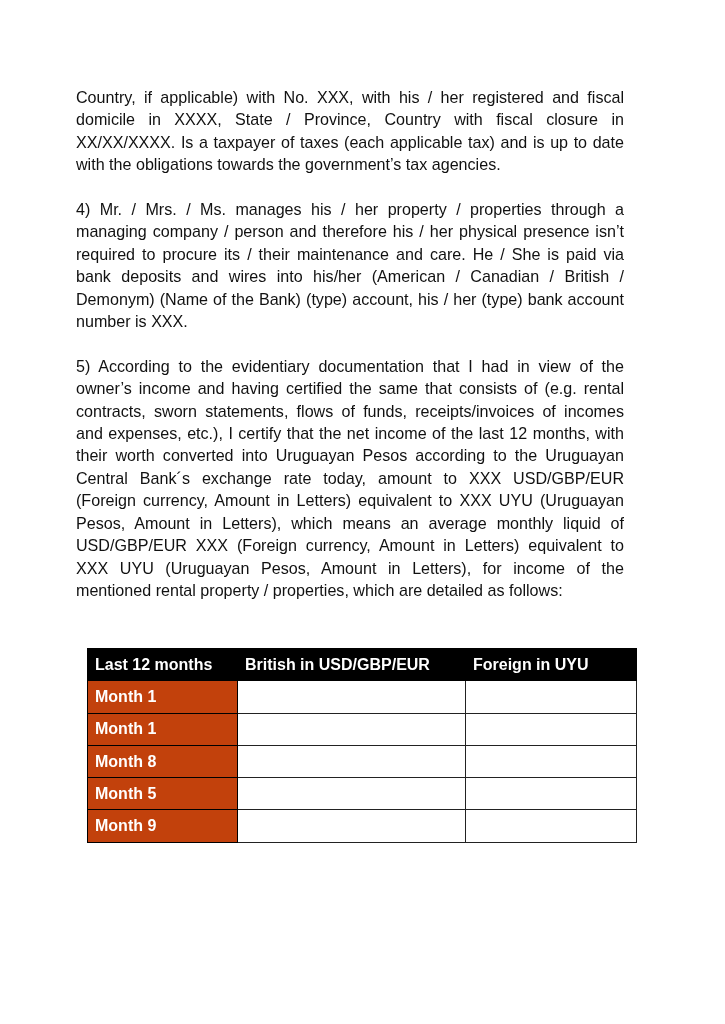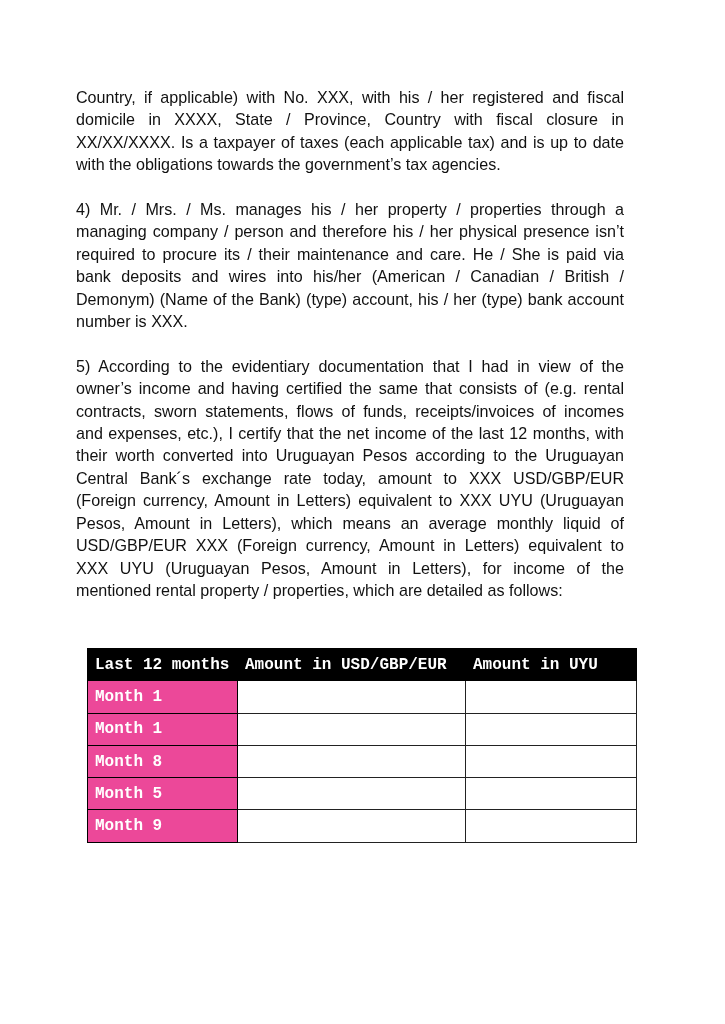--- a/index.html
+++ b/index.html
@@ -30,41 +30,40 @@
     .table-wrap {
       position: absolute;
       left: 87px;
       top: 648px;
       width: 549px;
     }
     table {
       border-collapse: collapse;
       width: 549px;
       table-layout: fixed;
-      font-family: Liberation Mono, monospace;
     }
     col.c1 { width: 150px; }
     col.c2 { width: 228px; }
     col.c3 { width: 171px; }
     th, td {
       height: 32.3px;
       padding: 0 7px;
       font-size: 16px;
       font-weight: bold;
       text-align: left;
       vertical-align: middle;
       box-sizing: border-box;
     }
     thead th {
       background: #000000;
       color: #ffffff;
       border: 1px solid #000000;
     }
     tbody th {
-      background: #ec4899;
+      background: #c2410c;
       color: #ffffff;
       border: 1px solid #000000;
     }
     tbody td {
       background: #ffffff;
       border: 1.5px solid #222222;
     }
   </style>
 </head>
 <body>
@@ -78,22 +77,22 @@
 <div class="table-wrap">
   <table>
     <colgroup>
       <col class="c1">
         <col class="c2">
         <col class="c3">
     </colgroup>
     <thead>
       <tr>
         <th>Last 12 months</th>
-        <th>Amount in USD/GBP/EUR</th>
-        <th>Amount in UYU</th>
+        <th>British in USD/GBP/EUR</th>
+        <th>Foreign in UYU</th>
       </tr>
     </thead>
     <tbody>
       <tr>
         <th>Month 1</th>
         <td></td>
         <td></td>
       </tr>
       <tr>
         <th>Month 1</th>

